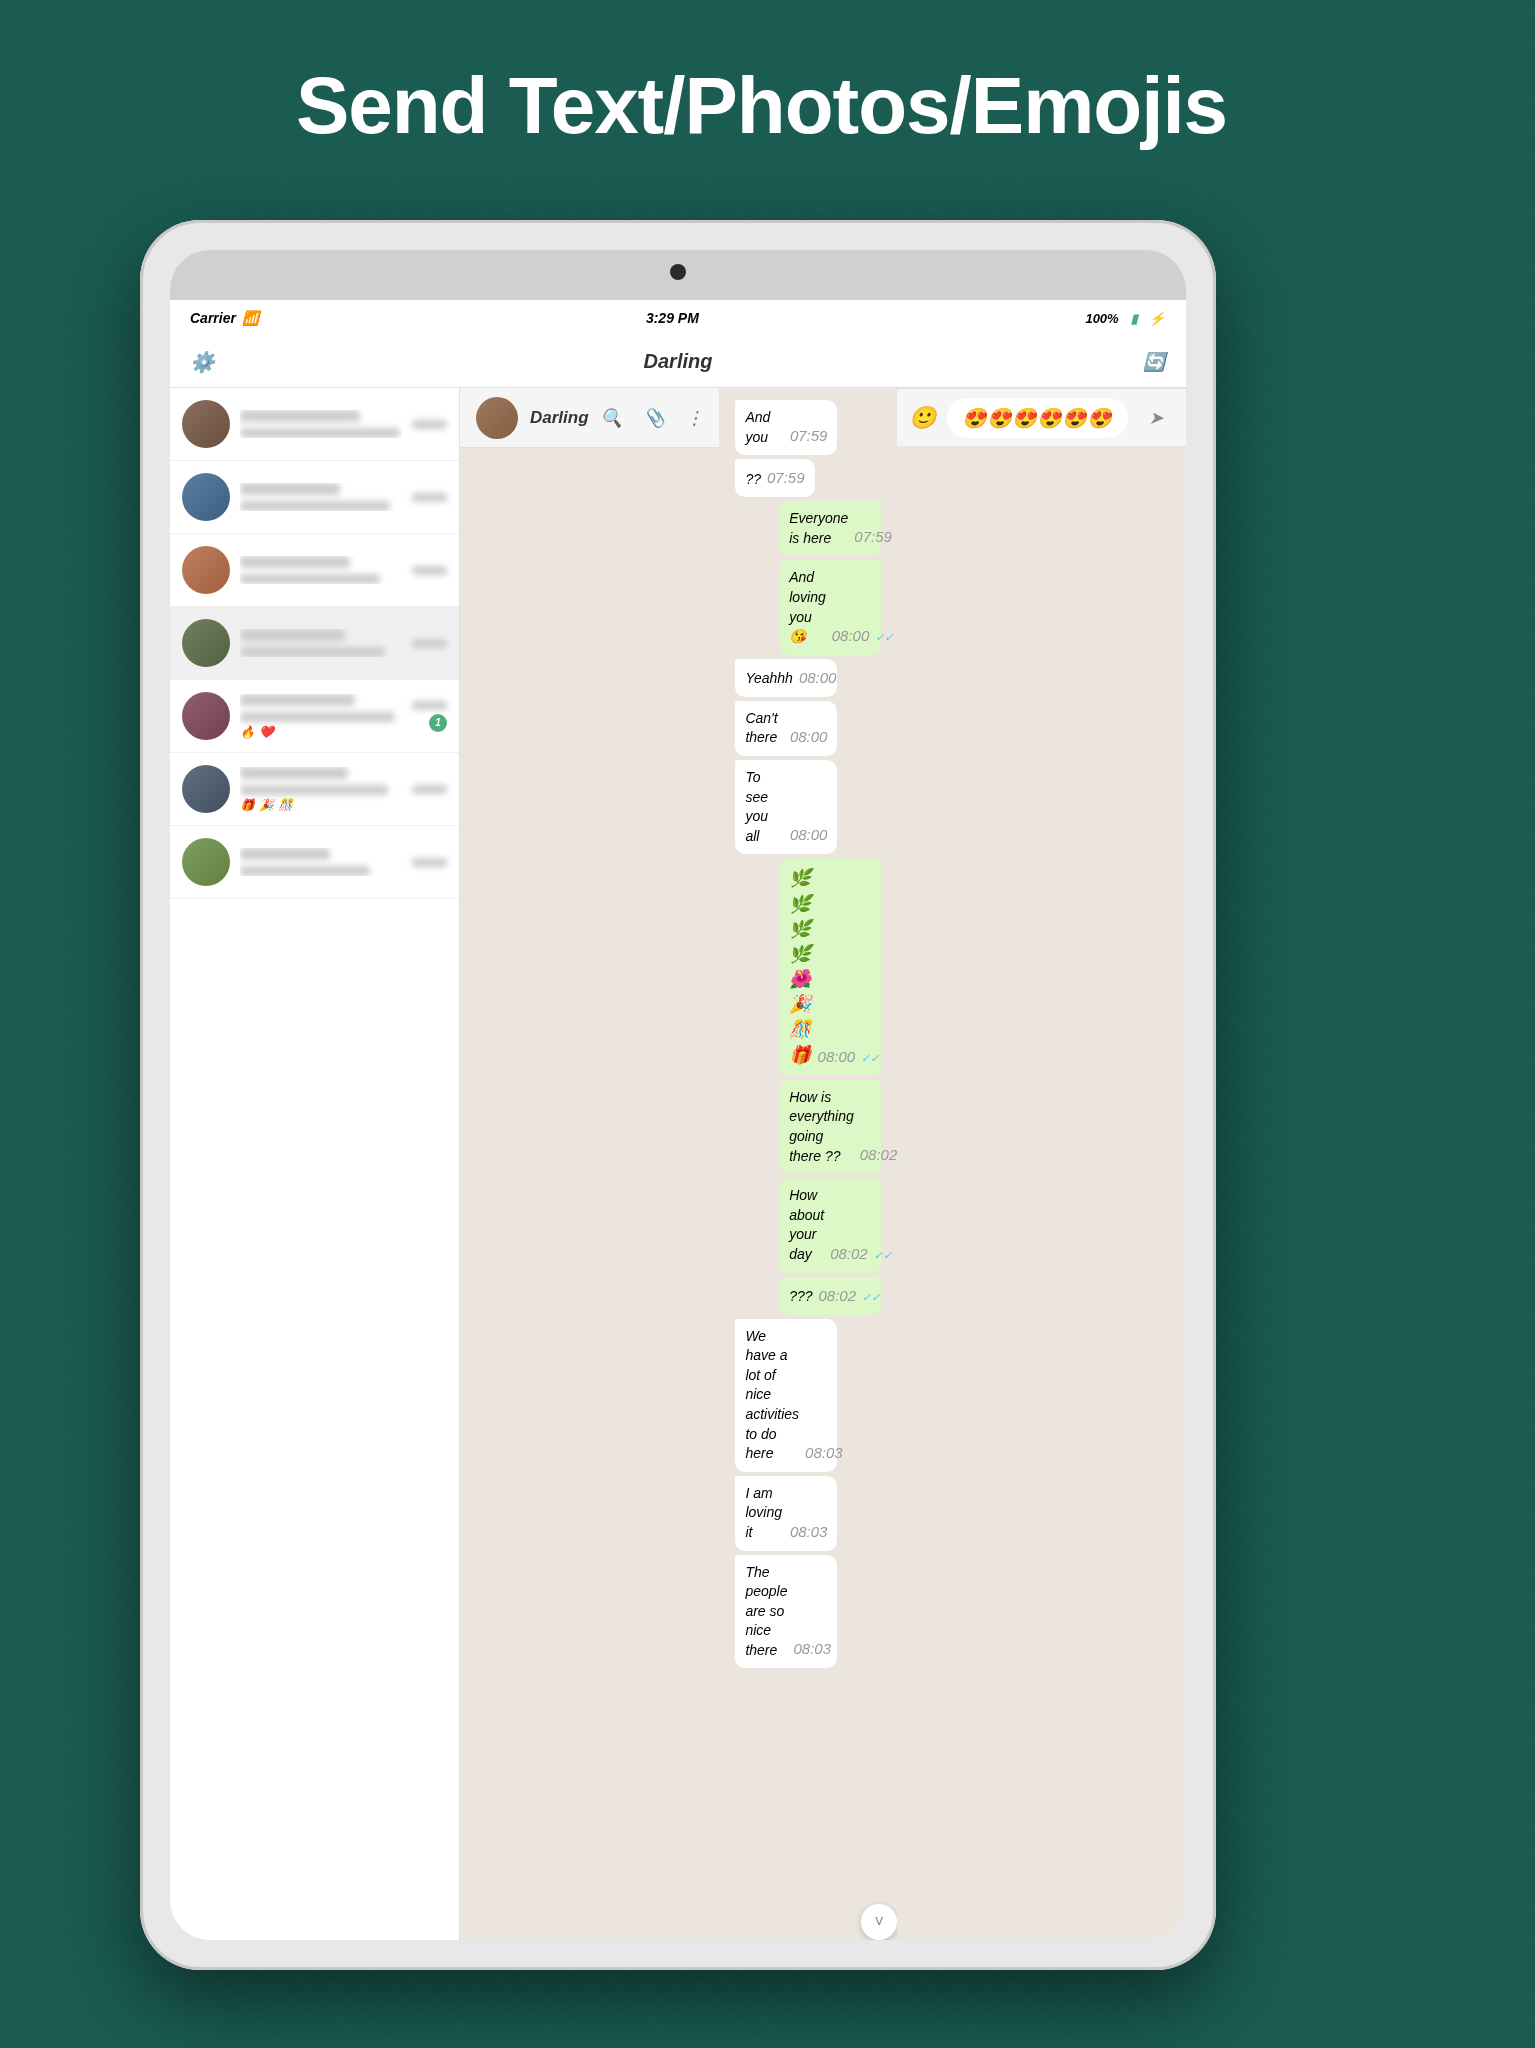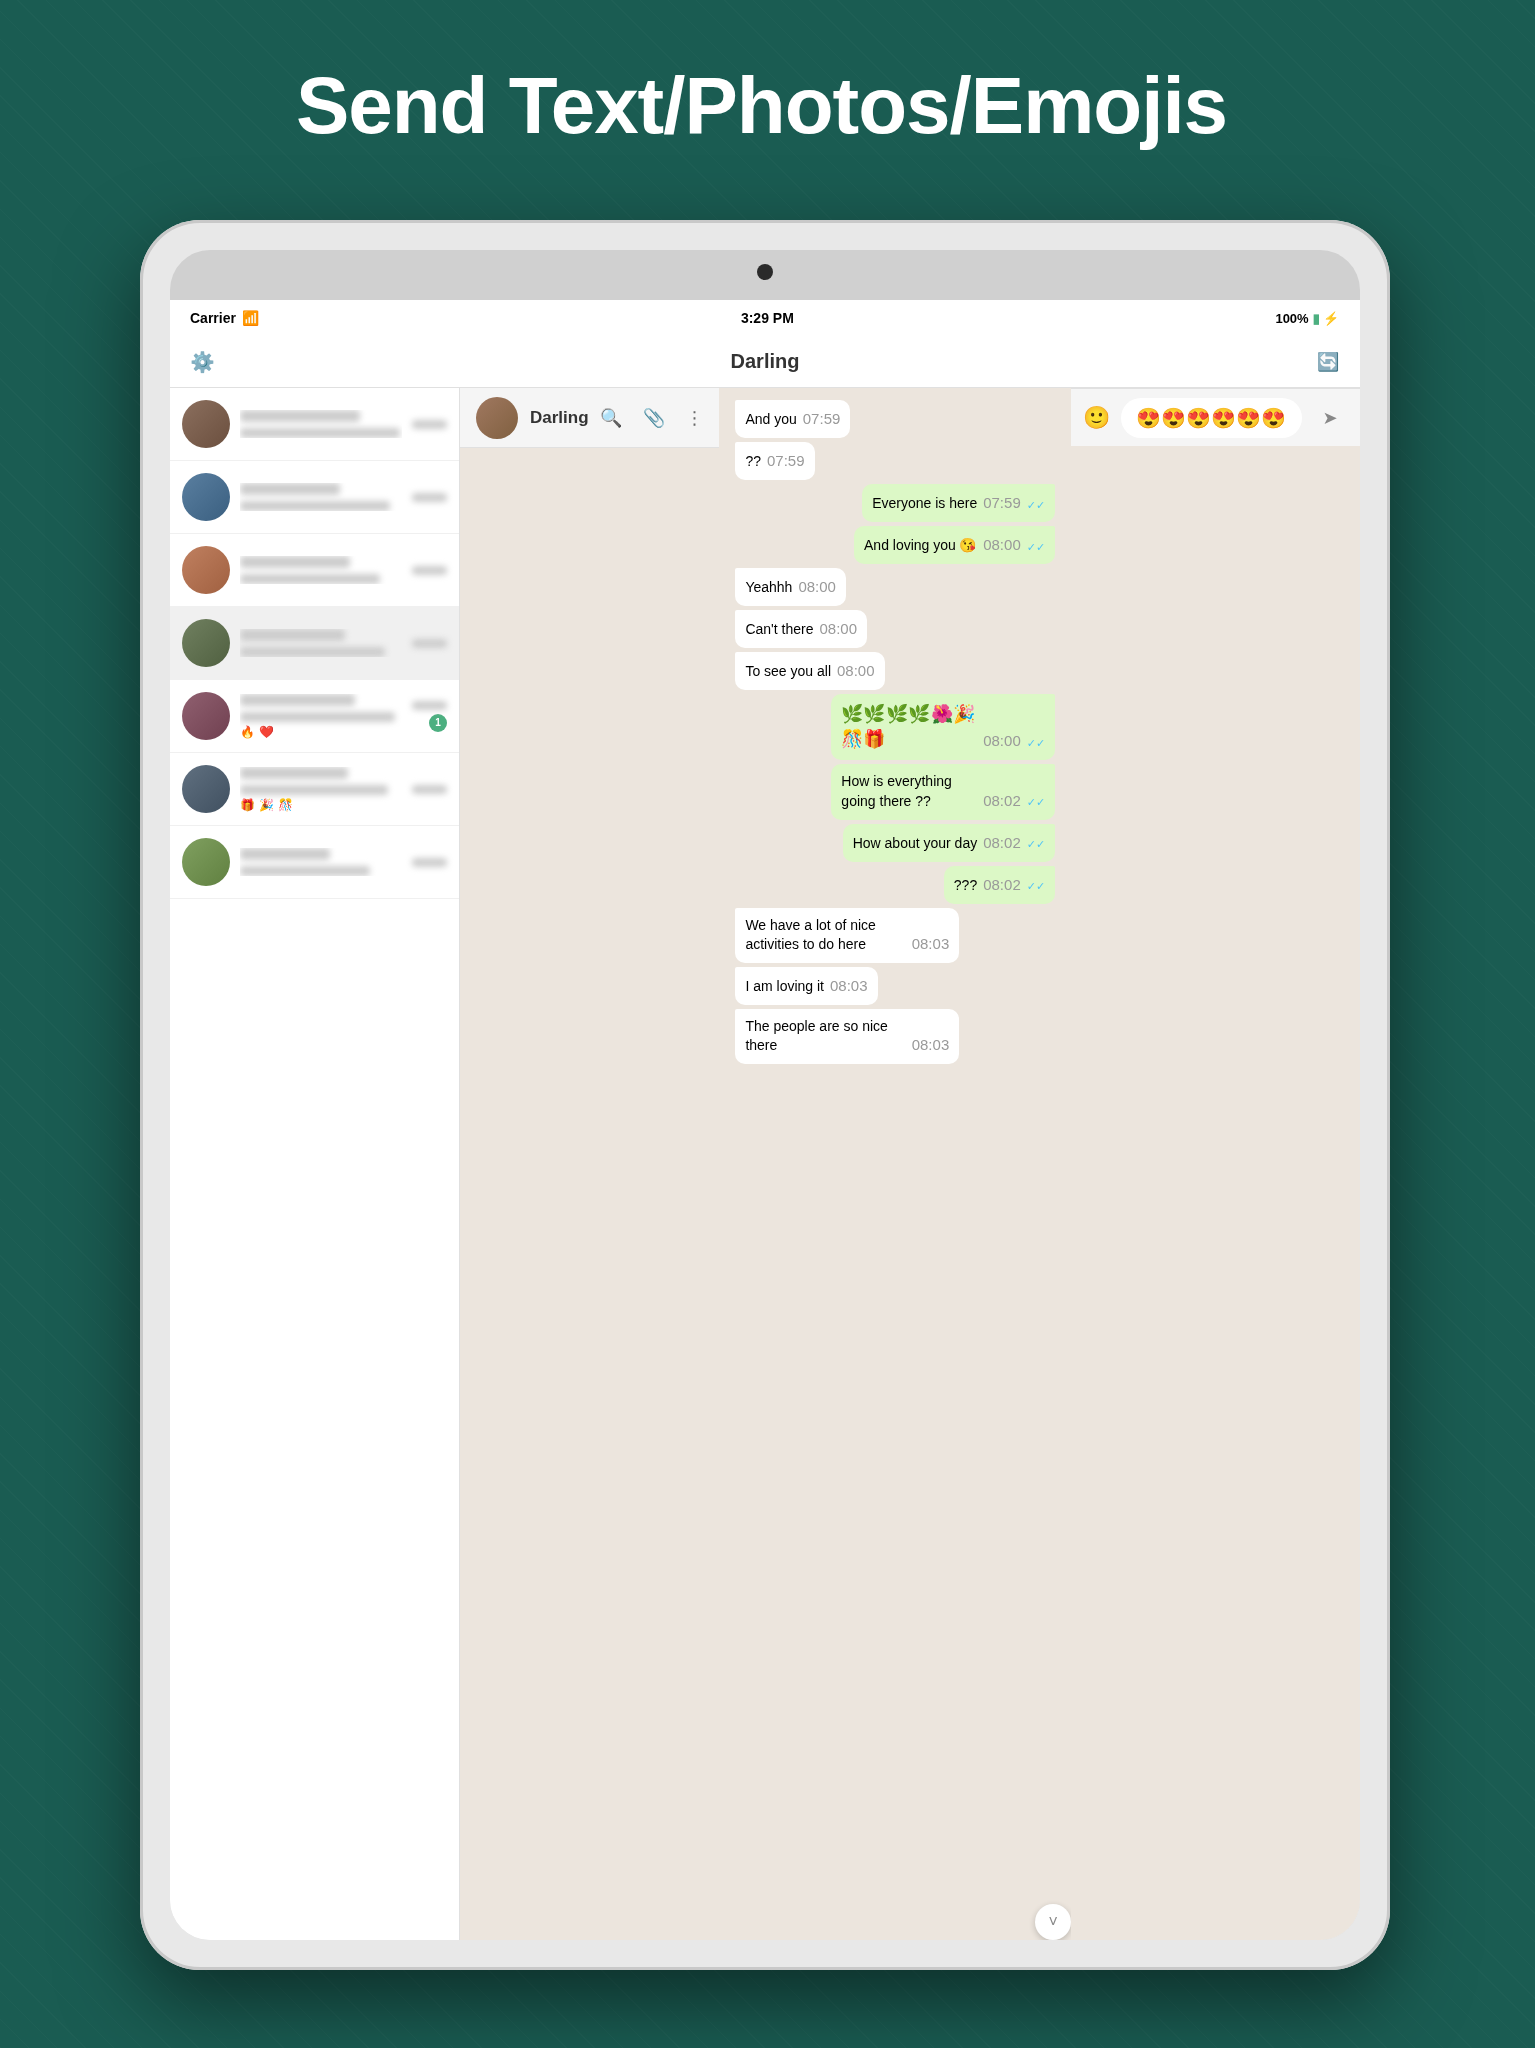--- a/index.html
+++ b/index.html
@@ -29,25 +29,26 @@
       font-size: 80px;
       font-weight: 700;
       letter-spacing: -1px;
     }
 
     
     .ipad {
       position: absolute;
       top: 220px;
       left: 140px;
-      width: 1250px;
+      width: 1076px;
       height: 1750px;
       background: #e8e8e8;
       border-radius: 60px;
       box-shadow: 0 30px 80px rgba(0,0,0,0.5), inset 0 0 0 3px #c8c8c8;
+      font-style: italic;
     }
 
     .ipad-inner {
       position: absolute;
       top: 30px; left: 30px; right: 30px; bottom: 30px;
       background: #d0d0d0;
       border-radius: 40px;
       overflow: hidden;
     }
 
@@ -78,21 +79,21 @@
       background: white;
       display: flex;
       align-items: center;
       justify-content: space-between;
       padding: 0 20px;
       font-size: 14px;
       font-weight: 600;
     }
     .status-left { display: flex; align-items: center; gap: 6px; }
     .status-center { font-weight: 600; }
-    .status-right { display: flex; align-items: center; gap: 4px; font-size: 13px; }
+    .status-right { display: flex; align-items: center; gap: 12px; font-size: 13px; }
 
     
     .app-header {
       height: 52px;
       background: white;
       border-bottom: 1px solid #e0e0e0;
       display: flex;
       align-items: center;
       justify-content: center;
       position: relative;

